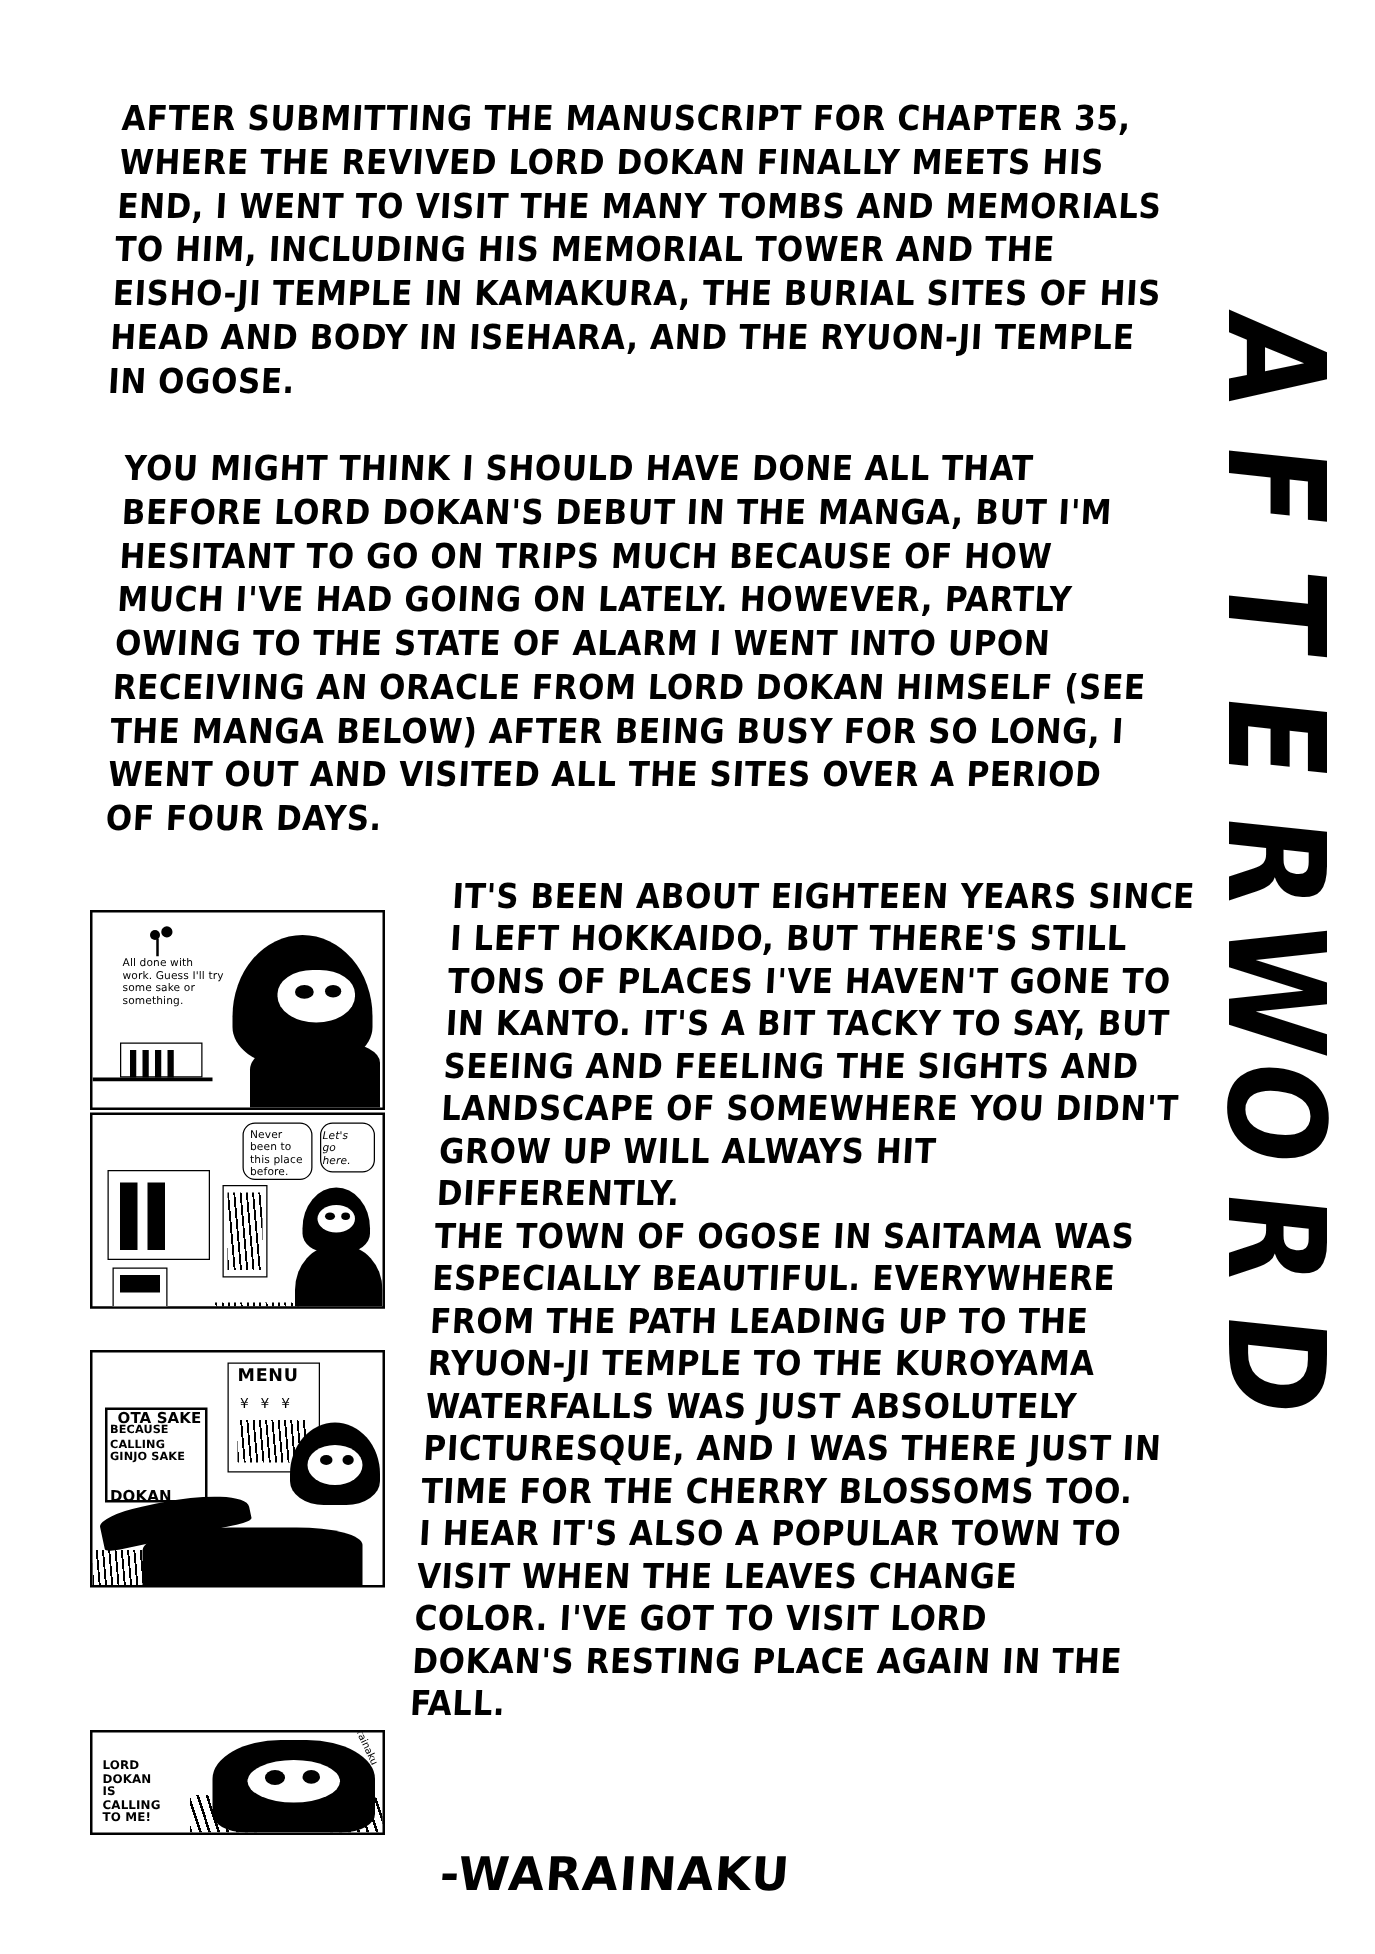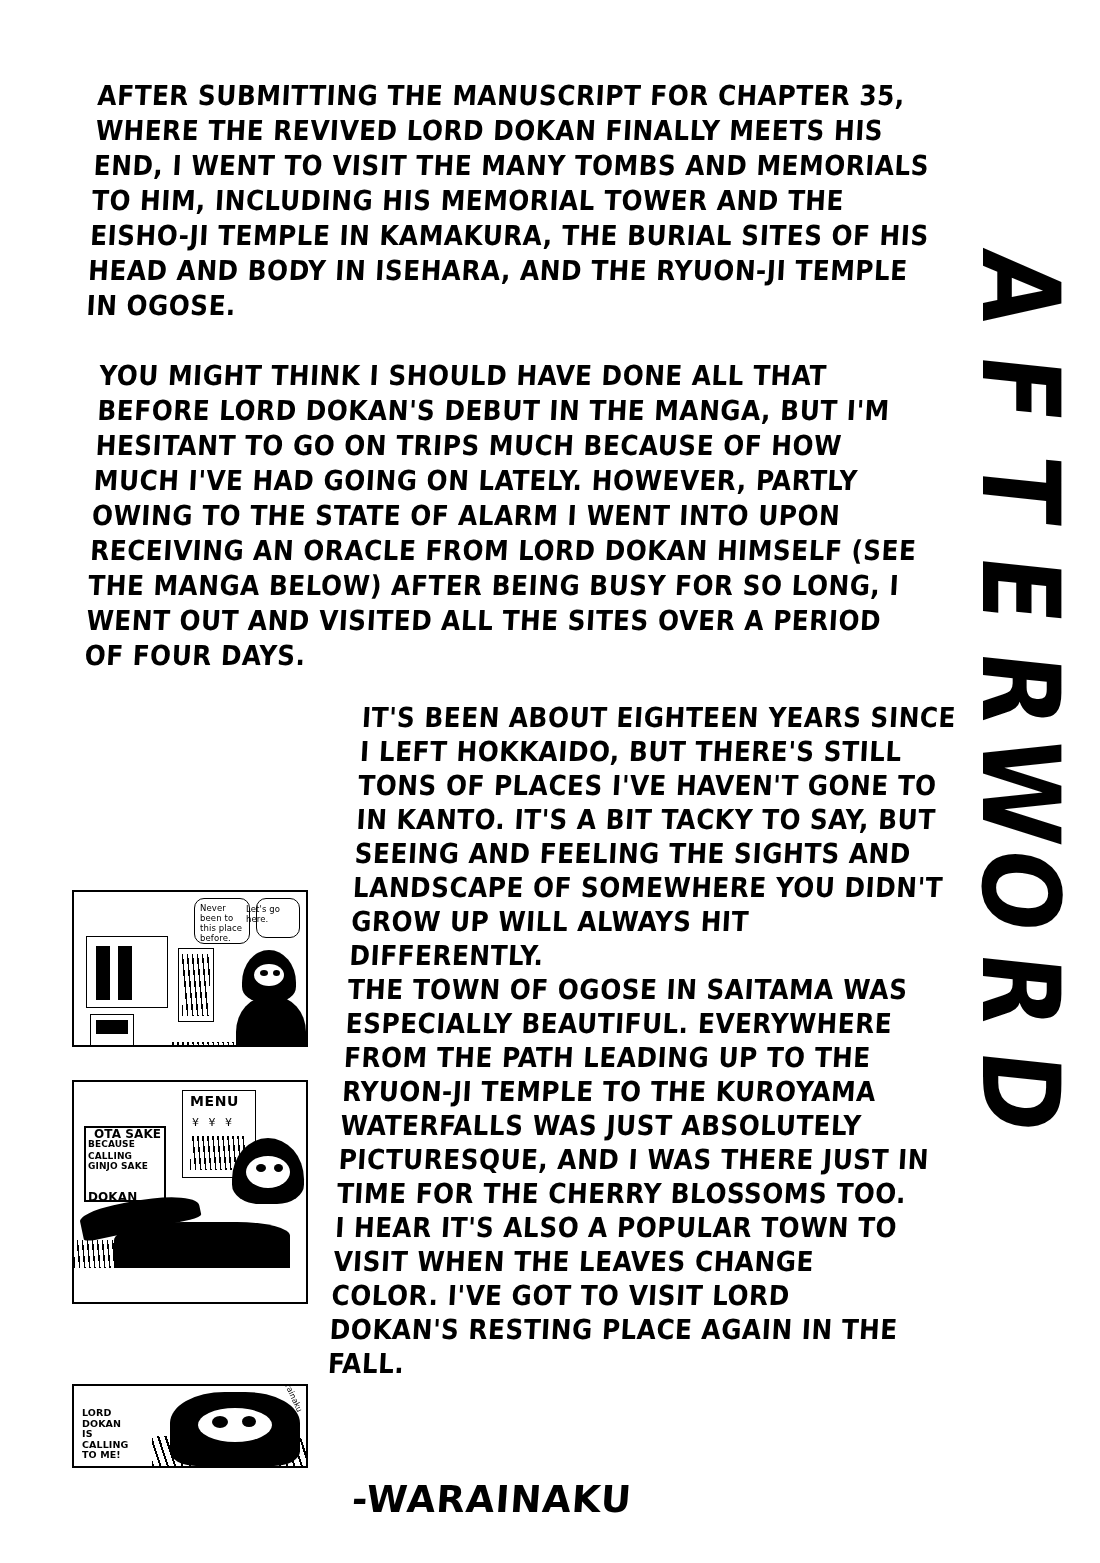--- a/index.html
+++ b/index.html
@@ -100,21 +100,21 @@
     position: absolute;
     left: 0;
     width: 236px;
     border: 2.5px solid #000;
     box-sizing: border-box;
     background: #fff;
     overflow: hidden;
   }
   #panel1 { top: 0; height: 160px; }
   #panel2 { top: 162px; height: 157px; }
-  #panel3 { top: 352px; height: 224px; }
+  #panel3 { top: 352px; height: 190px; }
   #panel4 { top: 544px; height: 110px; }
   #panel5 { top: 656px; height: 84px; }
 
   .ink-blob {
     position: absolute;
     background: #000;
   }
 
   .hood {
     position: absolute;
@@ -205,28 +205,49 @@
     <span class="ch">E</span>
     <span class="ch">R</span>
     <span class="ch">W</span>
     <span class="ch">O</span>
     <span class="ch">R</span>
     <span class="ch">D</span>
   </div>
 
   <div id="comic-strip">
 
+    <div class="panel" id="panel1">
+
+      <div class="hood" style="left:112px; top:18px; width:112px; height:104px;"></div>
+      <div class="hood-face" style="left:148px; top:46px; width:62px; height:42px; border-radius:50% 50% 55% 55%;"></div>
+      <div class="eye" style="left:162px; top:58px; width:15px; height:11px;"></div>
+      <div class="eye" style="left:186px; top:58px; width:13px; height:10px;"></div>
+      <div class="ink-blob" style="left:126px; top:104px; width:104px; height:54px; border-radius:40% 30% 0 0;"></div>
+
+      <div class="ink-blob" style="left:46px; top:14px; width:8px; height:8px; border-radius:50%;"></div>
+      <div class="ink-blob" style="left:55px; top:11px; width:9px; height:9px; border-radius:50%;"></div>
+      <div class="ink-blob" style="left:51px; top:21px; width:2px; height:14px;"></div>
+
+      <div class="shelf" style="left:22px; top:104px; width:66px; height:28px;"></div>
+      <div class="ink-blob" style="left:30px; top:110px; width:5px; height:22px;"></div>
+      <div class="ink-blob" style="left:40px; top:110px; width:5px; height:22px;"></div>
+      <div class="ink-blob" style="left:50px; top:110px; width:5px; height:22px;"></div>
+      <div class="ink-blob" style="left:60px; top:110px; width:5px; height:22px;"></div>
+      <div class="ink-blob" style="left:0px; top:132px; width:96px; height:3px;"></div>
+
+      <div class="handwrite" style="left:24px; top:36px; width:82px;">All done with work. Guess I'll try some sake or something.</div>
+    </div>
 
     <div class="panel" id="panel2">
 
       <div class="bubble" style="left:120px; top:6px; width:56px; height:46px;"></div>
       <div class="handwrite" style="left:126px; top:11px; width:46px;">Never been to this place before.</div>
 
       <div class="bubble" style="left:182px; top:6px; width:44px; height:40px;"></div>
-      <div class="handwrite" style="left:172px; top:12px; width:34px;">Let's go here.</div>
+      <div class="handwrite" style="left:184px; top:12px; width:34px;font-style:italic;">Let's go here.</div>
 
       <div class="shelf" style="left:12px; top:44px; width:82px; height:72px;"></div>
       <div class="ink-blob" style="left:22px; top:54px; width:14px; height:54px;"></div>
       <div class="ink-blob" style="left:44px; top:54px; width:14px; height:54px;"></div>
       <div class="shelf" style="left:16px; top:122px; width:44px; height:42px;"></div>
       <div class="ink-blob" style="left:22px; top:128px; width:32px; height:14px;"></div>
 
       <div class="shelf" style="left:104px; top:56px; width:36px; height:74px;"></div>
       <div class="hatch" style="left:108px; top:62px; width:28px; height:62px;"></div>
 

